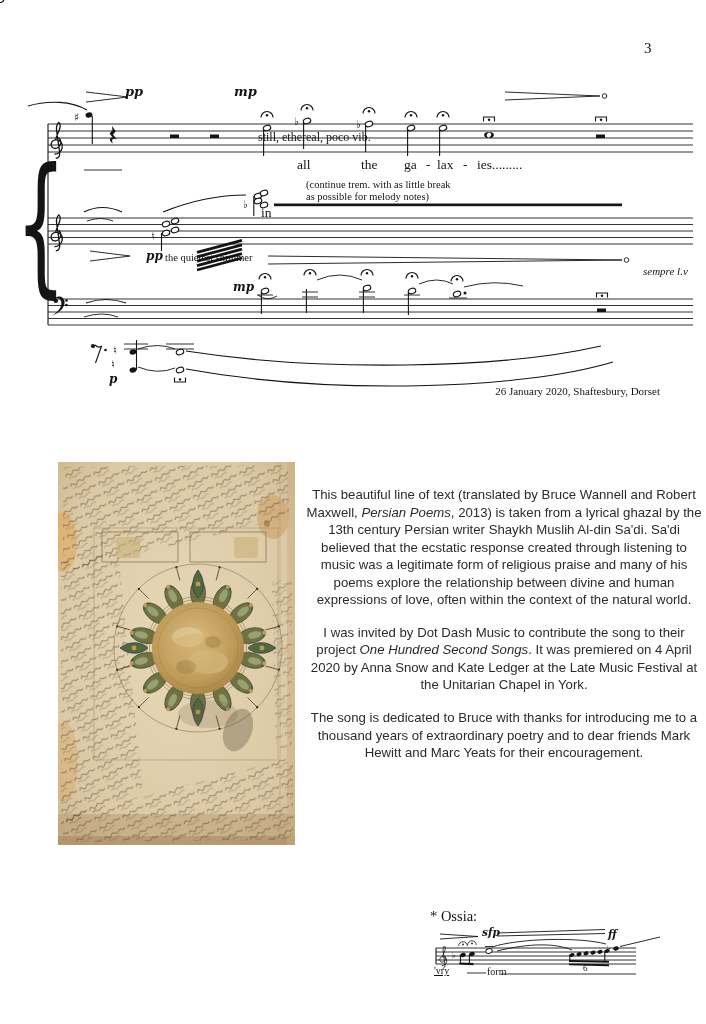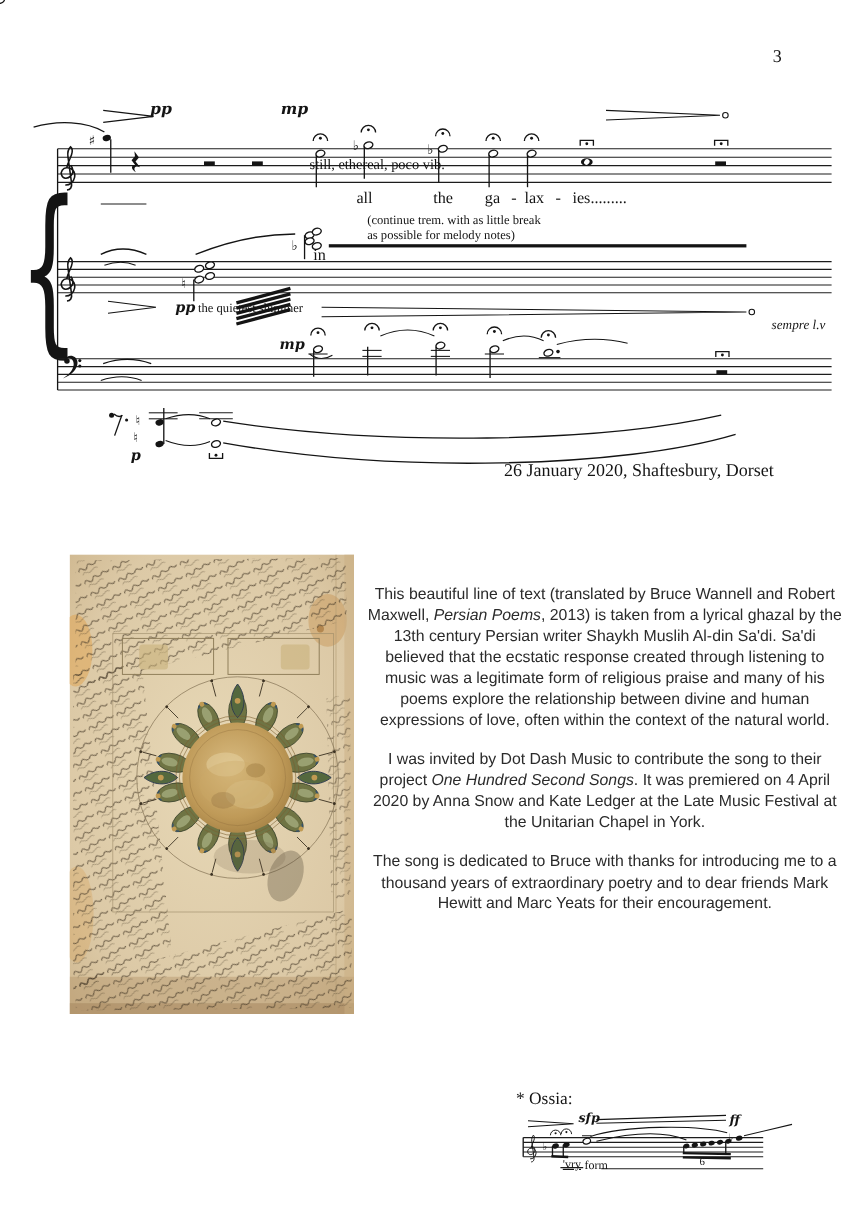--- a/index.html
+++ b/index.html
@@ -14,21 +14,21 @@
   .lyr{font-family:"Liberation Serif",serif;font-size:13.5px;}
   .pgnum{font-size:15px;}
   #music-svg{position:absolute;left:0;top:0;z-index:1;}
   .txt-layer{position:absolute;left:0;top:0;width:706px;height:1024px;z-index:2;}
   #article{position:absolute;left:306px;top:486px;width:396px;text-align:center;
            font-family:"Liberation Sans",sans-serif;font-size:13.2px;line-height:1.33;color:#2b2b2b;}
   #article p{margin:0 0 15px 0;}
   #caption{position:absolute;left:307px;top:798px;width:300px;text-align:left;
            font-family:"Liberation Sans",sans-serif;font-weight:700;font-size:10.4px;
            line-height:1.3;color:#111;}
-  #date-line{position:absolute;left:420px;top:385px;width:240px;font-size:15px;}
+  #date-line{position:absolute;left:420px;top:385px;width:240px;text-align:right;font-size:11px;}
   #ossia-label{font-size:14.5px;}
   .manuscript{position:absolute;left:58px;top:462px;width:237px;height:383px;z-index:1;}
   .sl{stroke:#1c1c1c;stroke-width:0.9;}
   .st{stroke:#141414;stroke-width:1.1;}
   .slur{fill:none;stroke:#141414;stroke-width:1.1;}
   .slur-thin{fill:none;stroke:#141414;stroke-width:0.9;}
   .hp{stroke:#141414;stroke-width:0.9;fill:none;}
   .thick{stroke:#141414;stroke-width:2.8;}
   .acc{font-family:"DejaVu Sans",sans-serif;font-size:11px;fill:#141414;}
   .acc-sm{font-family:"DejaVu Sans",sans-serif;font-size:8.5px;fill:#141414;}
@@ -392,15 +392,15 @@
     <p><span>This beautiful line of text (translated by Bruce Wannell and Robert Maxwell, </span><em class="ital">Persian Poems</em><span>, 2013) is taken from a lyrical ghazal by the 13th century Persian writer Shaykh Muslih Al-din Sa'di. Sa'di believed that the ecstatic response created through listening to music was a legitimate form of religious praise and many of his poems explore the relationship between divine and human expressions of love, often within the context of the natural world.</span></p>
     <p><span>I was invited by Dot Dash Music to contribute the song to their project </span><em class="ital">One Hundred Second Songs</em><span>. It was premiered on 4 April 2020 by Anna Snow and Kate Ledger at the Late Music Festival at the Unitarian Chapel in York.</span></p>
     <p>The song is dedicated to Bruce with thanks for introducing me to a thousand years of extraordinary poetry and to dear friends Mark Hewitt and Marc Yeats for their encouragement.</p>
   </div>
 
 
   <div class="ov" id="ossia-label" style="left:430px;top:908px;">* Ossia:</div>
   <div class="ov dyn-sm" style="left:482px;top:926px;">sfp</div>
   <div class="ov dyn-sm" style="left:608px;top:928px;">ff</div>
   <div class="ov" style="left:583px;top:963px;font-size:9px;">6</div>
-  <div class="ov" style="left:469px;top:965px;font-size:10px;text-decoration:underline;">'vry</div>
+  <div class="ov" style="left:434px;top:965px;font-size:10px;text-decoration:underline;">'vry</div>
   <div class="ov" style="left:487px;top:966px;font-size:10px;">form</div>
 </div>
 
 </body></html>

